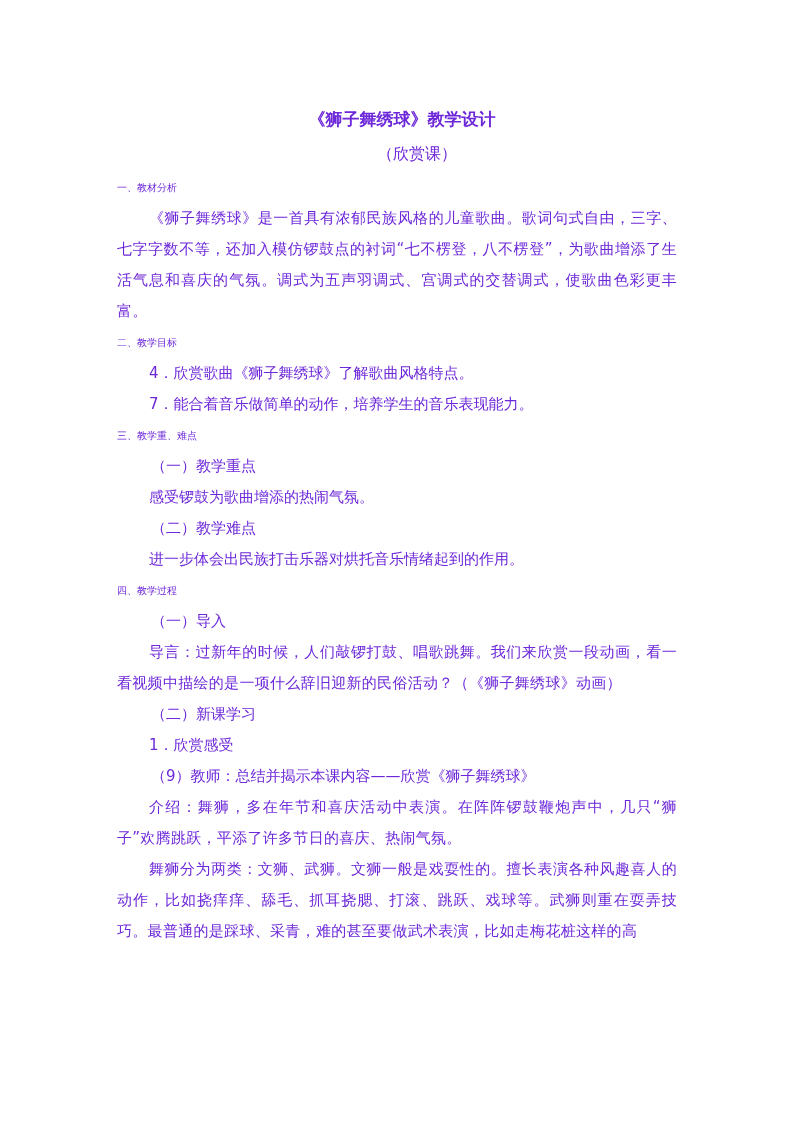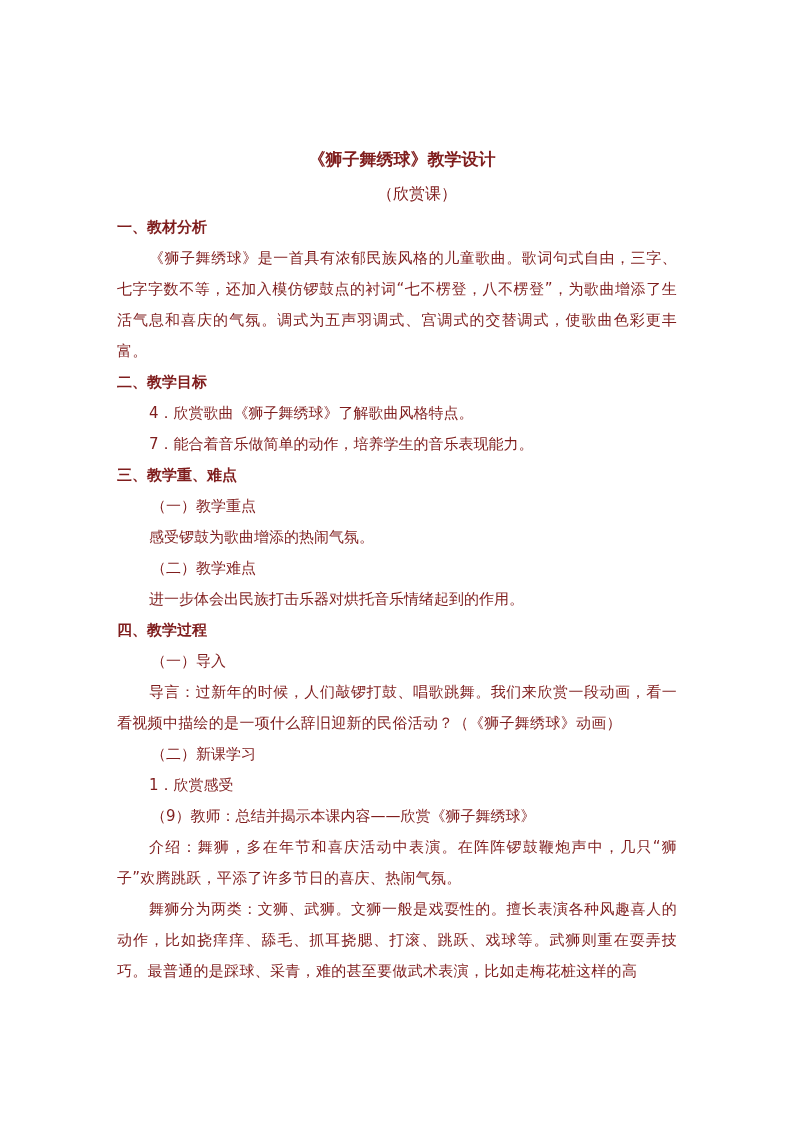--- a/index.html
+++ b/index.html
@@ -2,42 +2,41 @@
 <html><head>
 <meta charset="utf-8">
 <style>
   html, body { margin: 0; padding: 0; background: #ffffff; }
   body { width: 794px; height: 1123px; position: relative; overflow: hidden; }
   .page {
     position: absolute;
     left: 117px;
     top: 102px;
     width: 560px;
-    color: #7f1d1d;
+    color: #6d28d9;
     font-family: "DejaVu Sans", "Liberation Sans", sans-serif;
     font-size: 15px;
     line-height: 31px;
-    margin-top: 40px;
   }
   .title {
     text-align: center;
     font-weight: bold;
     font-size: 17px;
     height: 34px;
     line-height: 34px;
     margin-left: 10px;
   }
   .subtitle {
     text-align: center;
     font-size: 16px;
     height: 36px;
     line-height: 36px;
     margin-left: 40px;
   }
-  .h1 { font-weight: bold; font-size: 15px; height: 31px; }
+  .h1 { font-weight: normal; font-size: 10px; height: 31px; }
   .p { text-indent: 32px; text-align: justify; letter-spacing: 0.3px; }
   .indent { padding-left: 32px; }
   .sub { padding-left: 34px; }
   .line { height: 31px; white-space: nowrap; }
 </style>
 </head>
 <body>
 
 <div class="page">
   <div class="title">《狮子舞绣球》教学设计</div>

